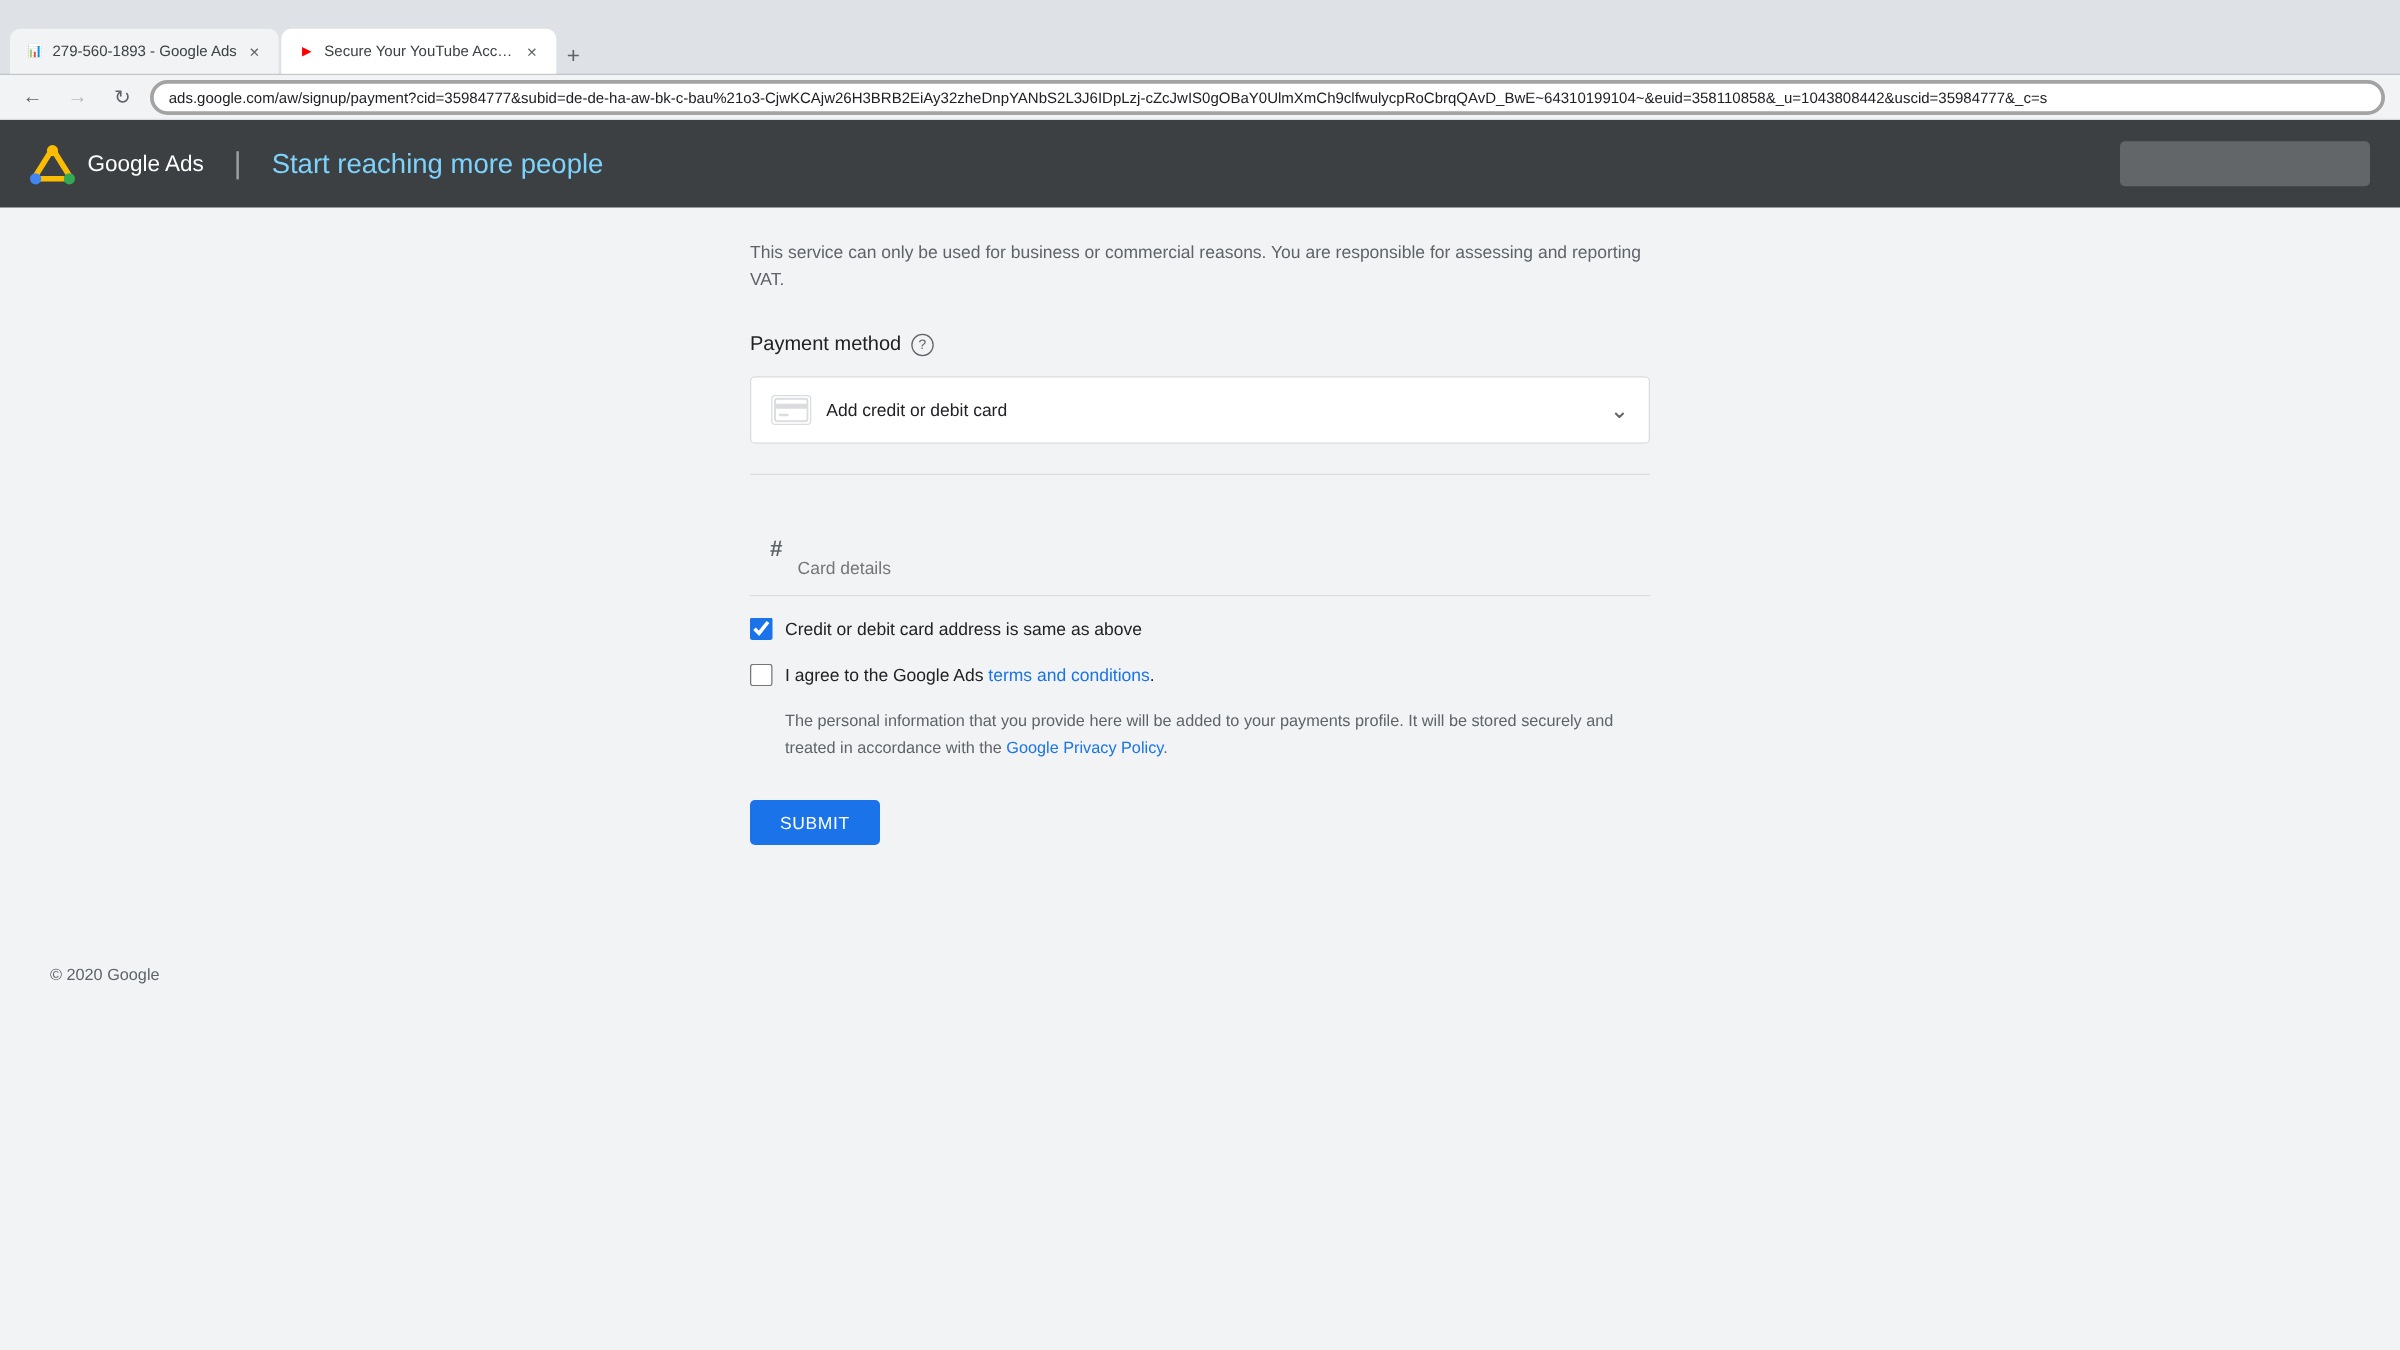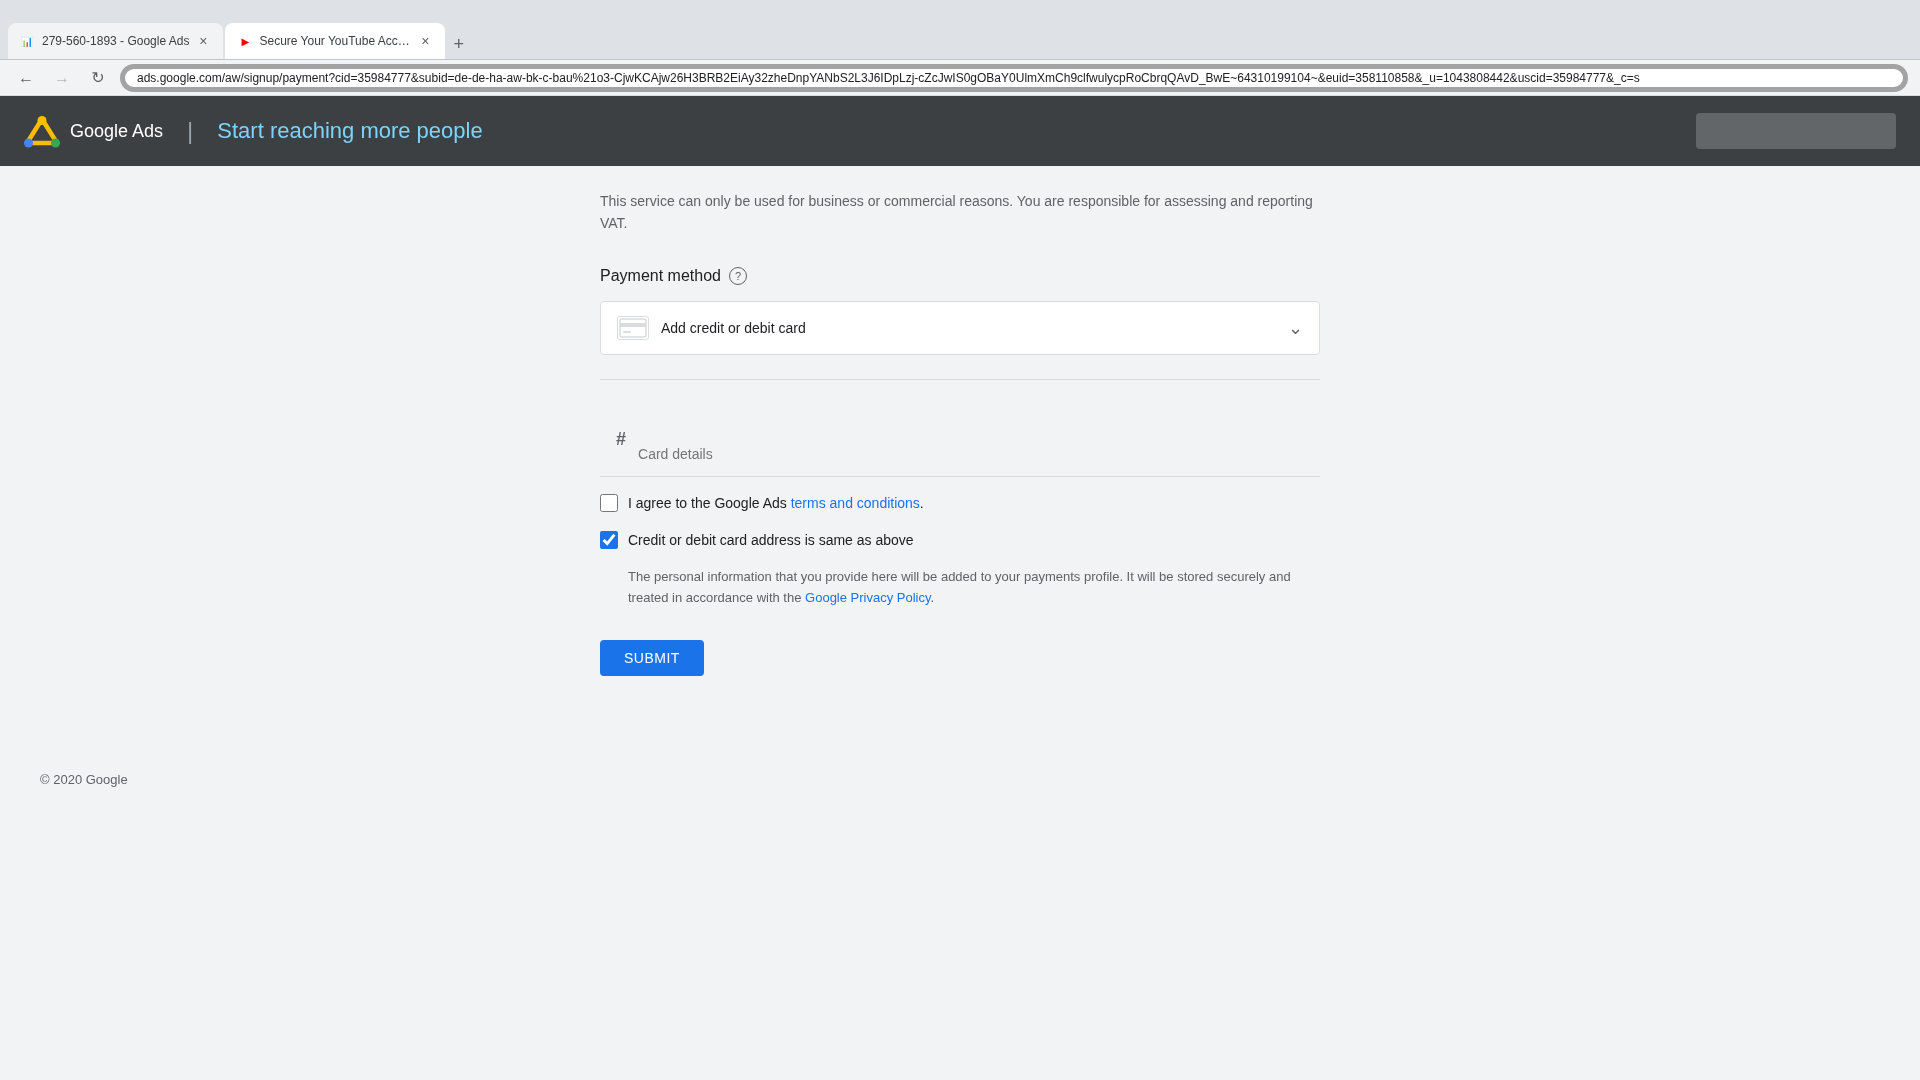--- a/index.html
+++ b/index.html
@@ -100,21 +100,21 @@
       border-radius: 50%;
       width: 28px;
       height: 28px;
       display: flex;
       align-items: center;
       justify-content: center;
     }
     .address-bar {
       flex: 1;
       background: #fff;
-      border: 5px solid #a3a3a3;
+      border: 3px solid #a3a3a3;
       border-radius: 20px;
       padding: 4px 12px;
       font-size: 12px;
       color: #202124;
       height: 28px;
       display: flex;
       align-items: center;
     }
 
     
@@ -391,36 +391,36 @@
 
     
     <div class="card-number-row">
       <span class="hash-icon">#</span>
       <input class="card-details-input" type="text" placeholder="Card details" style="">
     </div>
 
     
     <div class="checkbox-row">
       <div class="checkbox-wrapper">
+        <input type="checkbox" class="checkbox-input" id="checkbox-same-address" checked="" style="">
+      </div>
+      <label class="checkbox-label" for="checkbox-same-address">Credit or debit card address is same as above</label>
+    </div>
+
+    
+    <div class="checkbox-row">
+      <div class="checkbox-wrapper">
         <input type="checkbox" class="checkbox-input" id="checkbox-terms" style="">
       </div>
       <label class="checkbox-label" for="checkbox-terms">
         <span>I agree to the Google Ads </span><a href="#">terms and conditions</a><span>.</span>
       </label>
     </div>
 
     
-    <div class="checkbox-row">
-      <div class="checkbox-wrapper">
-        <input type="checkbox" class="checkbox-input" id="checkbox-same-address" checked="" style="">
-      </div>
-      <label class="checkbox-label" for="checkbox-same-address">Credit or debit card address is same as above</label>
-    </div>
-
-    
     <div class="privacy-text">
       <span>The personal information that you provide here will be added to your payments profile. It will be stored securely and treated in accordance with the </span><a href="#" class="link">Google Privacy Policy</a><span>.</span>
     </div>
 
     
     <button class="submit-btn">SUBMIT</button>
   </div>
 
 </div>
 

